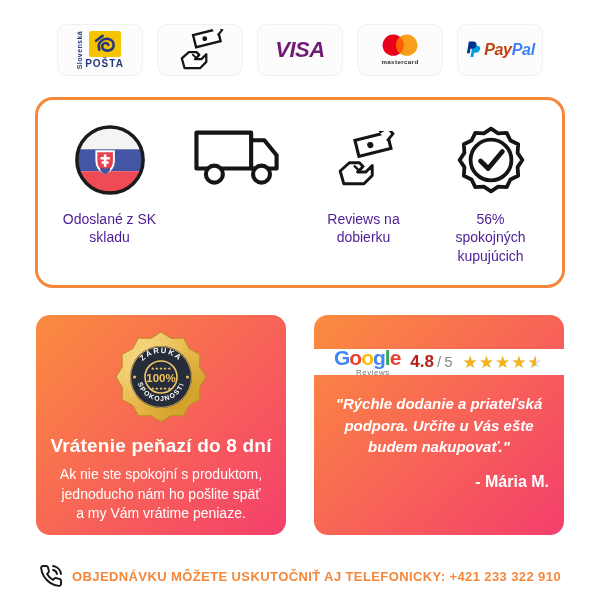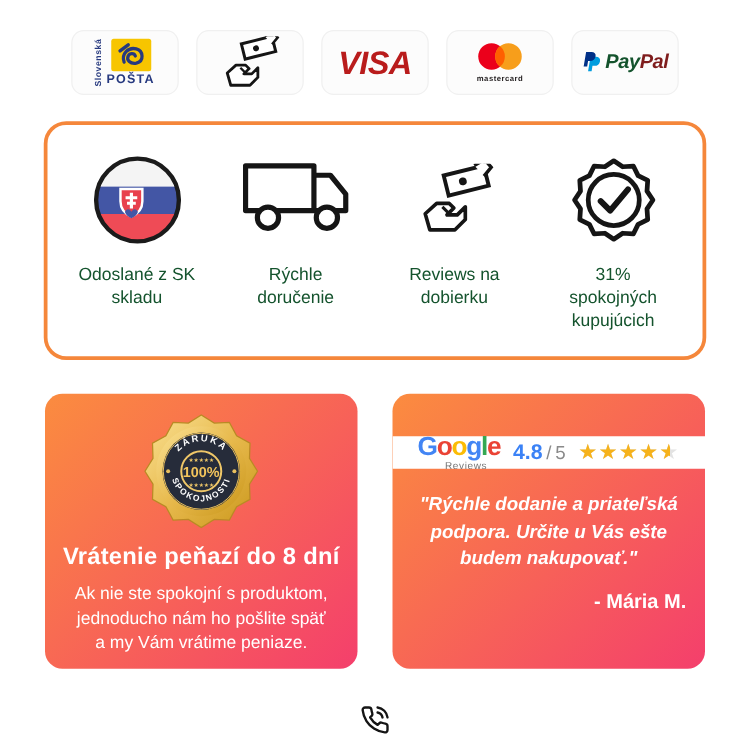--- a/index.html
+++ b/index.html
@@ -9,52 +9,52 @@
   
   .pay-row{display:flex;justify-content:center;gap:14px;padding-top:24px;}
   .pay-card{width:86px;height:52px;background:#fcfcfc;border:1px solid #f0f0f0;border-radius:10px;
             display:flex;align-items:center;justify-content:center;box-sizing:border-box;}
   .posta-lockup{display:flex;align-items:center;gap:2px;}
   .posta-vert{writing-mode:vertical-rl;transform:rotate(180deg);font-size:7px;font-weight:bold;
               color:#26397F;letter-spacing:.4px;line-height:1;}
   .posta-col{display:flex;flex-direction:column;align-items:center;}
   .posta-box{width:32px;height:26px;background:#F7C500;border-radius:2px;display:flex;align-items:center;justify-content:center;}
   .posta-word{font-size:10px;font-weight:bold;color:#26397F;letter-spacing:1px;margin-top:1px;}
-  .visa-text{font-size:26px;font-weight:800;font-style:italic;color:#b91c1c;letter-spacing:-.5px;}
+  .visa-text{font-size:22px;font-weight:800;font-style:italic;color:#701a75;letter-spacing:-.5px;}
   .mc-svg{width:58px;height:38px;}
   .pp-lockup{display:flex;align-items:center;gap:2px;}
   .pp-text{font-size:16px;font-weight:800;font-style:italic;letter-spacing:-.3px;}
-  .pp-pay{color:#14532d;}
-  .pp-pal{color:#7f1d1d;}
+  .pp-pay{color:#c2410c;}
+  .pp-pal{color:#3b82f6;}
 
   
   .features-box{width:530px;margin:21px auto 0;border:3px solid #F5873B;border-radius:18px;
                 box-sizing:border-box;padding:18px 8px 20px;display:grid;grid-template-columns:repeat(4,1fr);}
   .feature{display:flex;flex-direction:column;align-items:center;}
   .feature-icon{height:84px;display:flex;align-items:center;justify-content:center;}
-  .feature-label{margin-top:8px;font-size:14px;line-height:1.32;color:#14532d;font-weight:500;
+  .feature-label{margin-top:8px;font-size:14px;line-height:1.32;color:#4c1d95;font-weight:500;
                  text-align:center;max-width:100px;}
 
   
   .cards-row{display:flex;justify-content:center;gap:28px;margin-top:27px;}
   .gcard{width:250px;height:220px;border-radius:14px;overflow:hidden;
          background:linear-gradient(135deg,#FB8C3F 0%,#F43F6C 100%);
          display:flex;flex-direction:column;align-items:center;color:#fff;}
   .seal-wrap{margin-top:16px;}
   .g-title{font-size:19px;font-weight:800;margin-top:12px;text-align:center;letter-spacing:.2px;}
   .g-body{font-size:14px;line-height:1.38;text-align:center;margin-top:8px;padding:0 22px;font-weight:500;}
 
   .review-band{width:100%;height:26px;background:#fff;margin-top:34px;display:flex;align-items:center;
                padding:0 12px 0 20px;box-sizing:border-box;gap:8px;}
   .google-lockup{display:flex;flex-direction:column;line-height:1;}
   .google-word{font-size:21px;font-weight:600;letter-spacing:-1px;}
   .google-sub{font-size:8px;color:#757575;letter-spacing:.5px;margin-top:1px;margin-left:2px;padding-left:20px;}
   .gl0{color:#4285F4}.gl1{color:#EA4335}.gl2{color:#FBBC05}.gl3{color:#4285F4}.gl4{color:#34A853}.gl5{color:#EA4335}
   .rating{display:flex;align-items:baseline;gap:3px;margin-left:2px;}
-  .rating-value{font-size:17px;font-weight:bold;color:#3b82f6;}
+  .rating-value{font-size:17px;font-weight:bold;color:#b91c1c;}
   .rating-sep,.rating-max{font-size:15px;color:#8a8a8a;}
   .stars{position:relative;font-family:"DejaVu Sans",sans-serif;font-size:17px;line-height:1;
          color:#E3E3E3;white-space:nowrap;margin-left:2px;letter-spacing:1px;}
   .stars-fill{position:absolute;left:0;top:0;overflow:hidden;color:#F6B21B;white-space:nowrap;letter-spacing:1px;}
   .quote{font-size:15px;font-style:italic;font-weight:600;line-height:1.42;text-align:center;
          margin-top:18px;padding:0 16px;}
   .author{align-self:flex-end;margin:16px 15px 0 0;font-size:16px;font-weight:600;}
 
   
   .phone-row{display:flex;align-items:center;justify-content:center;gap:9px;margin-top:29px;}
@@ -154,21 +154,20 @@
 
     <div class="feature">
       <div class="feature-icon">
         <svg width="92" height="66" viewBox="0 0 96 70">
           <rect x="5" y="6" width="58" height="38" fill="none" stroke="#151515" stroke-width="4.4" stroke-linejoin="round"></rect>
           <path d="M63 14 h14 l13 16 v14 h-27" fill="none" stroke="#151515" stroke-width="4.4" stroke-linejoin="round"></path>
           <circle cx="24" cy="50" r="9" fill="#fff" stroke="#151515" stroke-width="4.4"></circle>
           <circle cx="74" cy="50" r="9" fill="#fff" stroke="#151515" stroke-width="4.4"></circle>
         </svg>
       </div>
-      <div class="feature-label">Rýchle doručenie</div>
     </div>
 
     <div class="feature">
       <div class="feature-icon">
         <svg width="66" height="58" viewBox="0 0 72 60">
           <g transform="rotate(-14 46 14)">
             <rect x="28" y="4" width="36" height="18" fill="#fff" stroke="#151515" stroke-width="3.4"></rect>
             <circle cx="43" cy="13" r="3.4" fill="#151515"></circle>
             <path d="M56 2 l10 -3 l4 8 l-8 6" fill="#fff" stroke="#151515" stroke-width="3"></path>
           </g>
@@ -180,21 +179,21 @@
     </div>
 
     <div class="feature">
       <div class="feature-icon">
         <svg width="76" height="76" viewBox="0 0 80 80">
           <polygon points="73,40 68,47.5 68.6,56.5 60.5,60.5 56.5,68.6 47.5,68 40,73 32.5,68 23.5,68.6 19.5,60.5 11.4,56.5 12,47.5 7,40 12,32.5 11.4,23.5 19.5,19.5 23.5,11.4 32.5,12 40,7 47.5,12 56.5,11.4 60.5,19.5 68.6,23.5 68,32.5" fill="none" stroke="#151515" stroke-width="4" stroke-linejoin="round"></polygon>
           <circle cx="40" cy="40" r="21.5" fill="none" stroke="#151515" stroke-width="4"></circle>
           <path d="M29 41 l8 8 L52 31" fill="none" stroke="#151515" stroke-width="5" stroke-linecap="round" stroke-linejoin="round"></path>
         </svg>
       </div>
-      <div class="feature-label">31% spokojných kupujúcich</div>
+      <div class="feature-label">56% spokojných kupujúcich</div>
     </div>
   </div>
 
   <div class="cards-row">
 
     <div class="gcard">
       <div class="seal-wrap">
         <svg width="92" height="92" viewBox="0 0 92 92">
           <defs>
             <linearGradient id="goldG" x1="0" y1="0" x2="1" y2="1">
@@ -249,15 +248,16 @@
   </div>
 
   <div class="phone-row">
     <span>
       <svg width="24" height="24" viewBox="0 0 24 24" fill="none" stroke="#151515" stroke-width="1.9" stroke-linecap="round" stroke-linejoin="round">
         <path d="M22 16.92v3a2 2 0 0 1-2.18 2 19.79 19.79 0 0 1-8.63-3.07 19.5 19.5 0 0 1-6-6A19.79 19.79 0 0 1 2.12 4.18 2 2 0 0 1 4.11 2h3a2 2 0 0 1 2 1.72c.13.96.36 1.9.7 2.81a2 2 0 0 1-.45 2.11L8.09 9.91a16 16 0 0 0 6 6l1.27-1.27a2 2 0 0 1 2.11-.45c.91.34 1.85.57 2.81.7A2 2 0 0 1 22 16.92z"></path>
         <path d="M14.05 6A5 5 0 0 1 18 9.95"></path>
         <path d="M14.05 2a9 9 0 0 1 7.95 7.95"></path>
       </svg>
     </span>
+    <span class="phone-text">OBJEDNÁVKU MÔŽETE USKUTOČNIŤ AJ TELEFONICKY: +421 233 322 910</span>
   </div>
 
 </div>
 
 </body></html>

